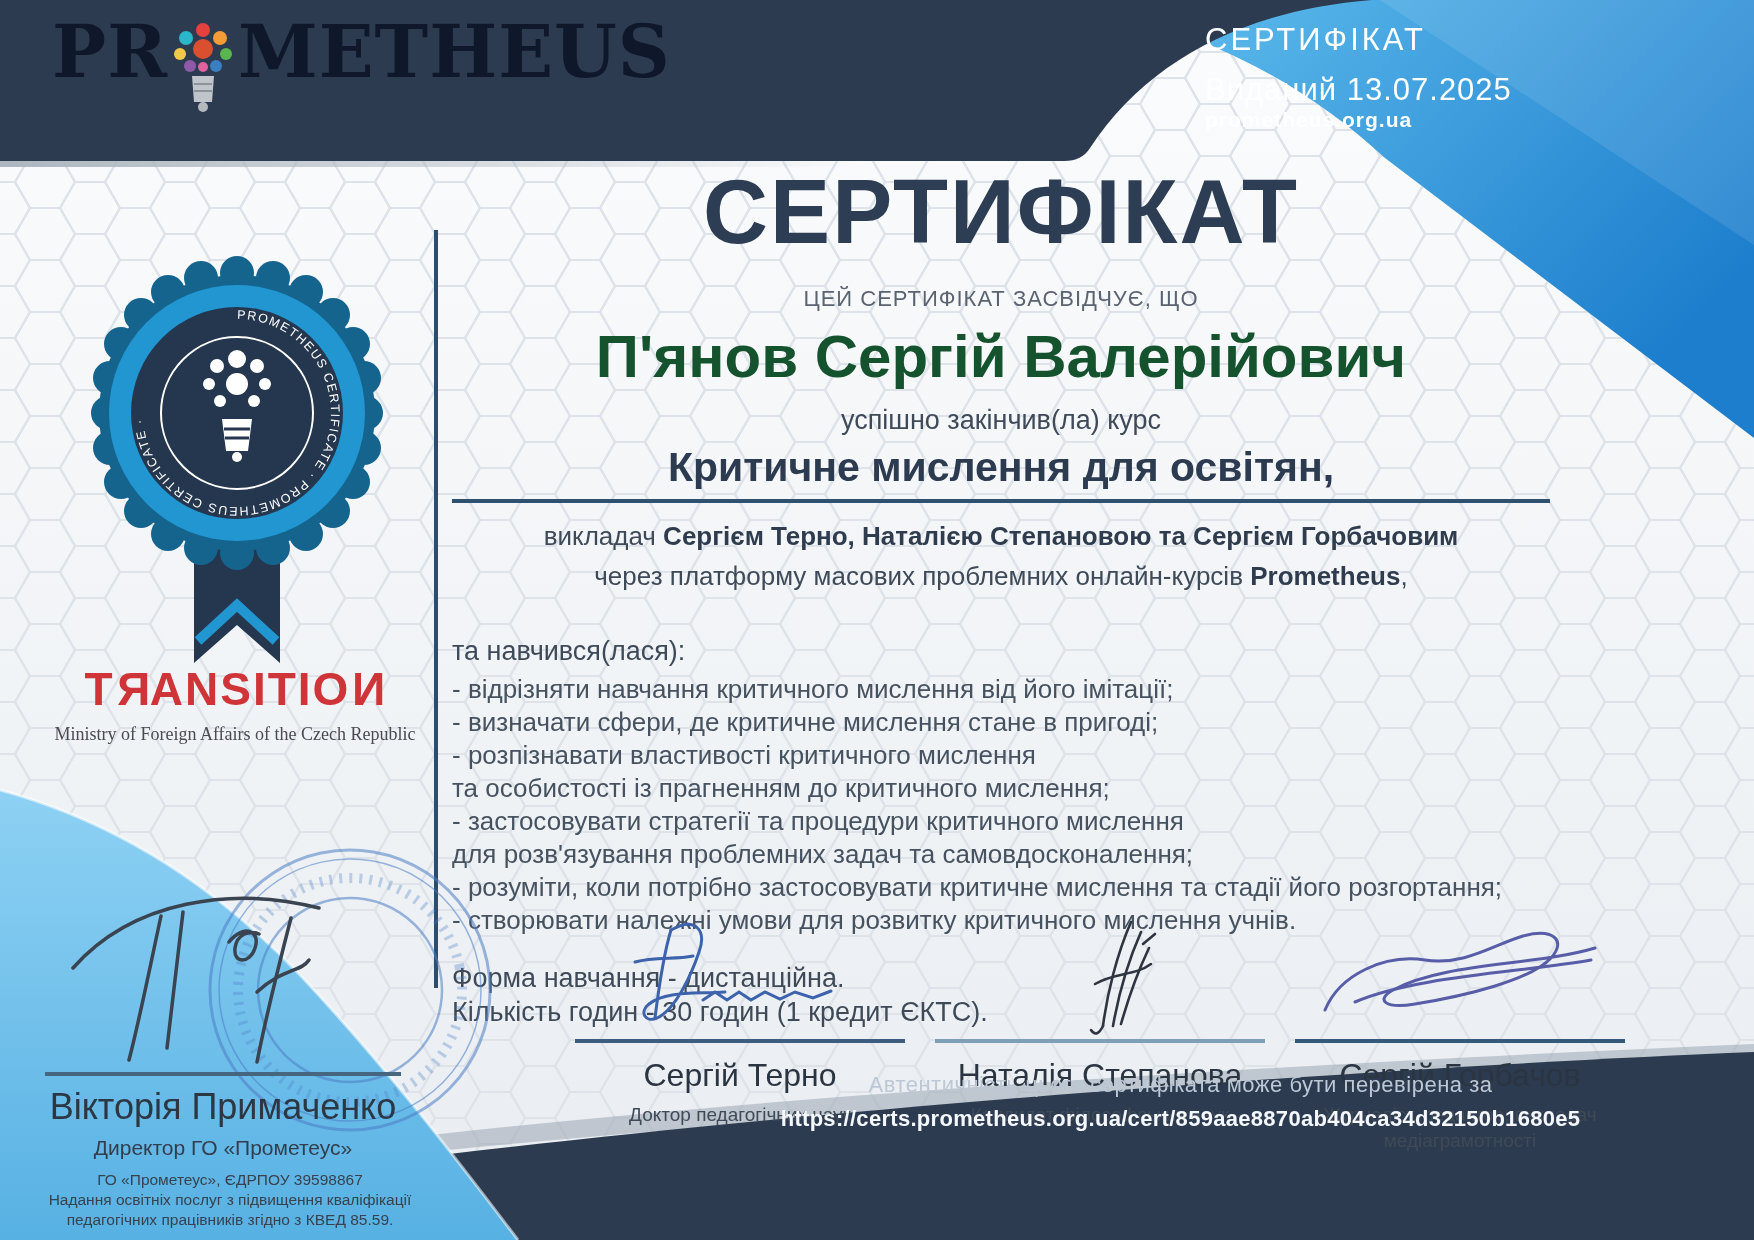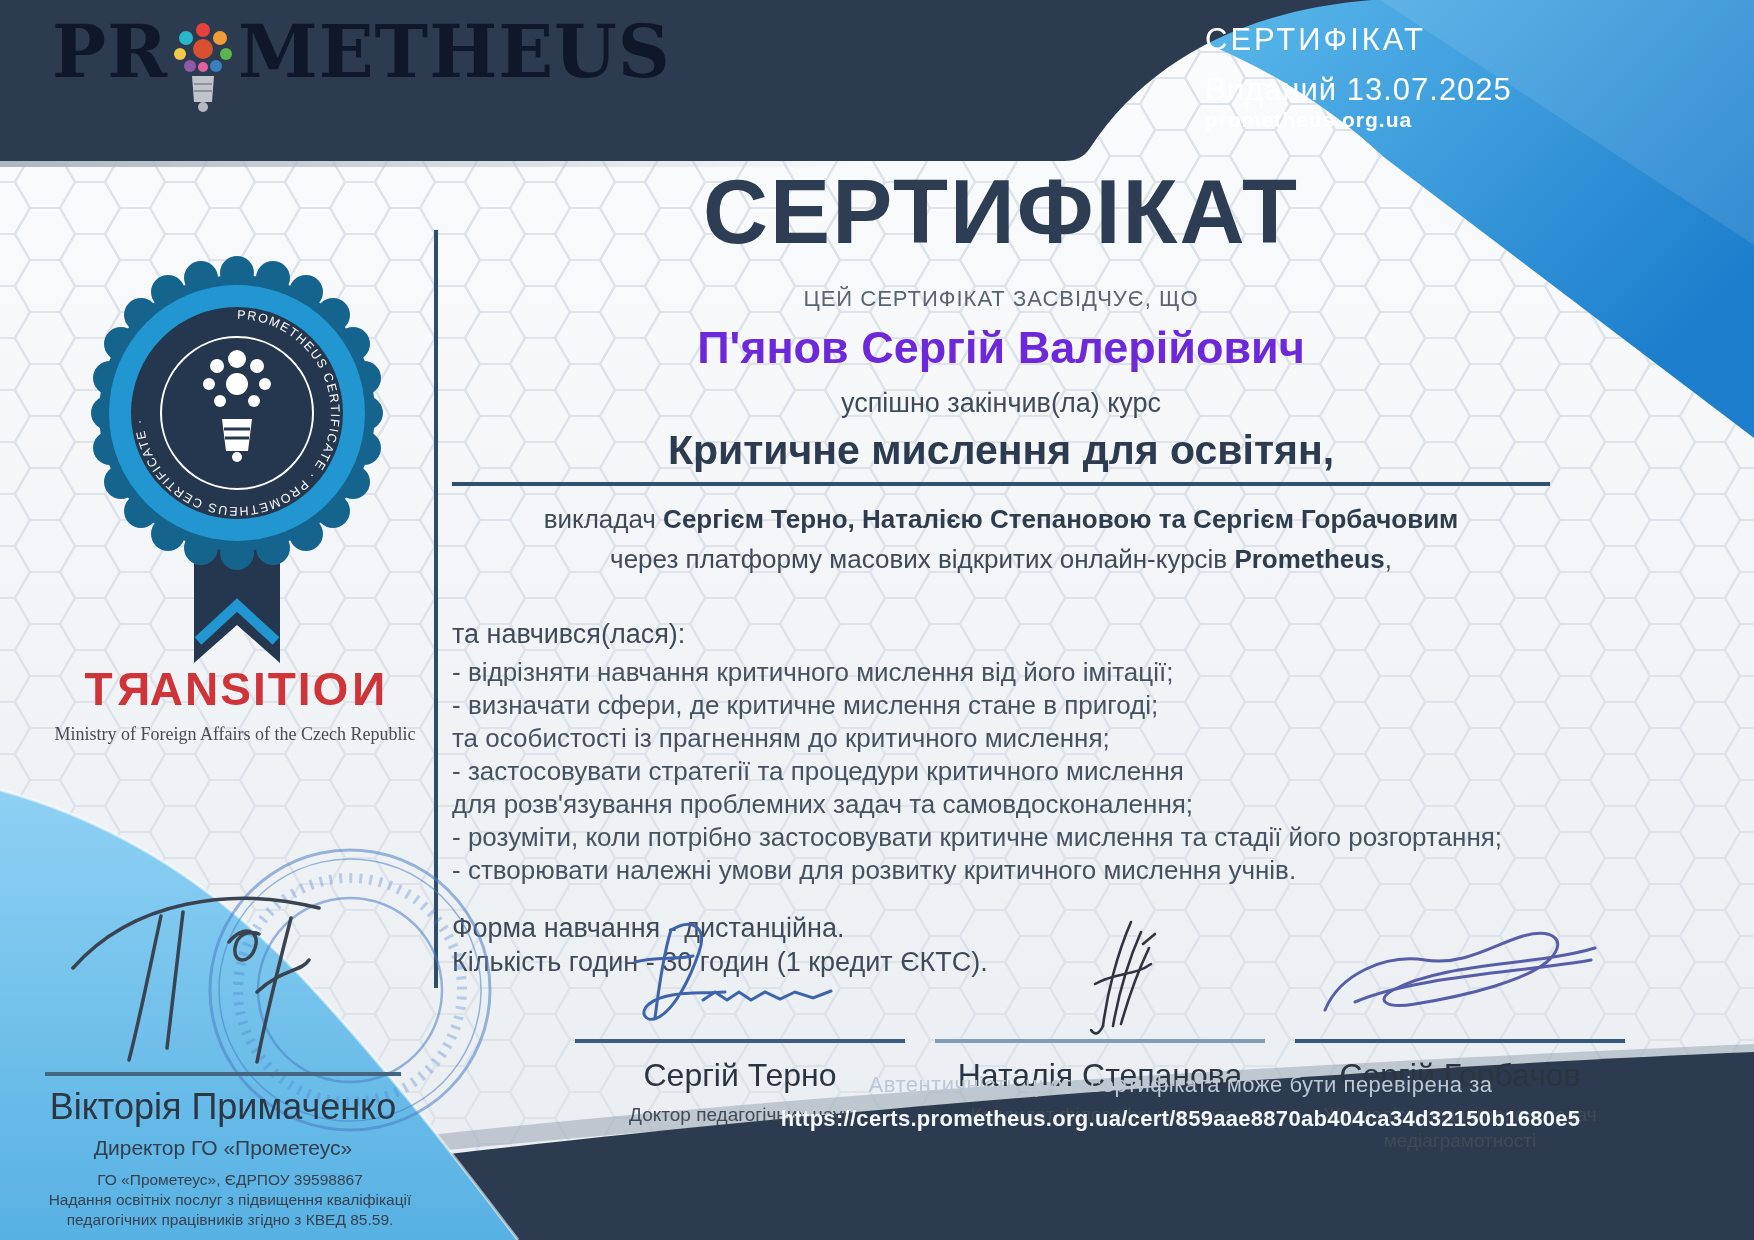--- a/index.html
+++ b/index.html
@@ -19,21 +19,21 @@
   }
   .logo .bulb{margin:6px -2px 0 -2px;}
   .hdr-right{position:absolute; left:1205px; top:22px; z-index:6; color:#fff;}
   .hdr-right .t1{font-size:31px; font-weight:300; letter-spacing:3px;}
   .hdr-right .t2{font-size:31px; font-weight:300; letter-spacing:1px; margin-top:14px;}
   .hdr-right .t3{font-size:21px; font-weight:bold; letter-spacing:1px; }
   
   .main-col{position:absolute; left:452px; top:165px; width:1098px; z-index:6; color:#3f4a59;}
   .m-title{font-size:90px; font-weight:bold; color:#2d3e54; letter-spacing:2px; text-align:center; line-height:1.05;}
   .m-attest{margin-top:26px; font-size:22px; letter-spacing:1px; color:#5a6370; text-align:center;}
-  .m-recipient{margin-top:10px; font-size:45px; font-weight:bold; color:#6d28d9; text-align:center;}
+  .m-recipient{margin-top:10px; font-size:60px; font-weight:bold; color:#14532d; text-align:center;}
   .m-completed{margin-top:14px; font-size:27px; text-align:center;}
   .m-course{margin-top:8px; font-size:41px; font-weight:bold; color:#2d3b50; text-align:center;}
   .m-rule{margin-top:8px; height:4px; background:#2f5170; width:100%;}
   .m-provided{margin-top:18px; font-size:26px; text-align:center;}
   .m-provided b, .m-platform b{color:#2f3c4e;}
   .m-platform{margin-top:9px; font-size:26px; text-align:center;}
   .m-intro{margin-top:44px; font-size:27px; text-align:left;}
   .m-outcomes{margin-top:6px;}
   .m-outcomes div{font-size:26px; line-height:33px; color:#46525f; white-space:nowrap;}
   .m-form{margin-top:24px; font-size:27px; line-height:34px;}
@@ -221,26 +221,27 @@
     <div class="m-title">СЕРТИФІКАТ</div>
     <div class="m-attest">ЦЕЙ СЕРТИФІКАТ ЗАСВІДЧУЄ, ЩО</div>
     <div class="m-recipient">П'янов Сергій Валерійович</div>
     <div class="m-completed">успішно закінчив(ла) курс</div>
     <div class="m-course">Критичне мислення для освітян,</div>
     <div class="m-rule"></div>
     <div class="m-provided">
       <span>викладач </span><b>Сергієм Терно, Наталією Степановою та Сергієм Горбачовим</b>
     </div>
     <div class="m-platform">
-      <span>через платформу масових відкритих онлайн-курсів </span><b>Prometheus</b><span>,</span>
+      <span>через платформу масових проблемних онлайн-курсів </span><b>Prometheus</b><span>,</span>
     </div>
     <div class="m-intro">та навчився(лася):</div>
     <div class="m-outcomes">
       <div>- відрізняти навчання критичного мислення від його імітації;</div>
       <div>- визначати сфери, де критичне мислення стане в пригоді;</div>
+      <div>- розпізнавати властивості критичного мислення</div>
       <div>та особистості із прагненням до критичного мислення;</div>
       <div>- застосовувати стратегії та процедури критичного мислення</div>
       <div>для розв'язування проблемних задач та самовдосконалення;</div>
       <div>- розуміти, коли потрібно застосовувати критичне мислення та стадії його розгортання;</div>
       <div>- створювати належні умови для розвитку критичного мислення учнів.</div>
     </div>
     <div class="m-form">
       <div>Форма навчання - дистанційна.</div>
       <div>Кількість годин - 30 годин (1 кредит ЄКТС).</div>
     </div>

